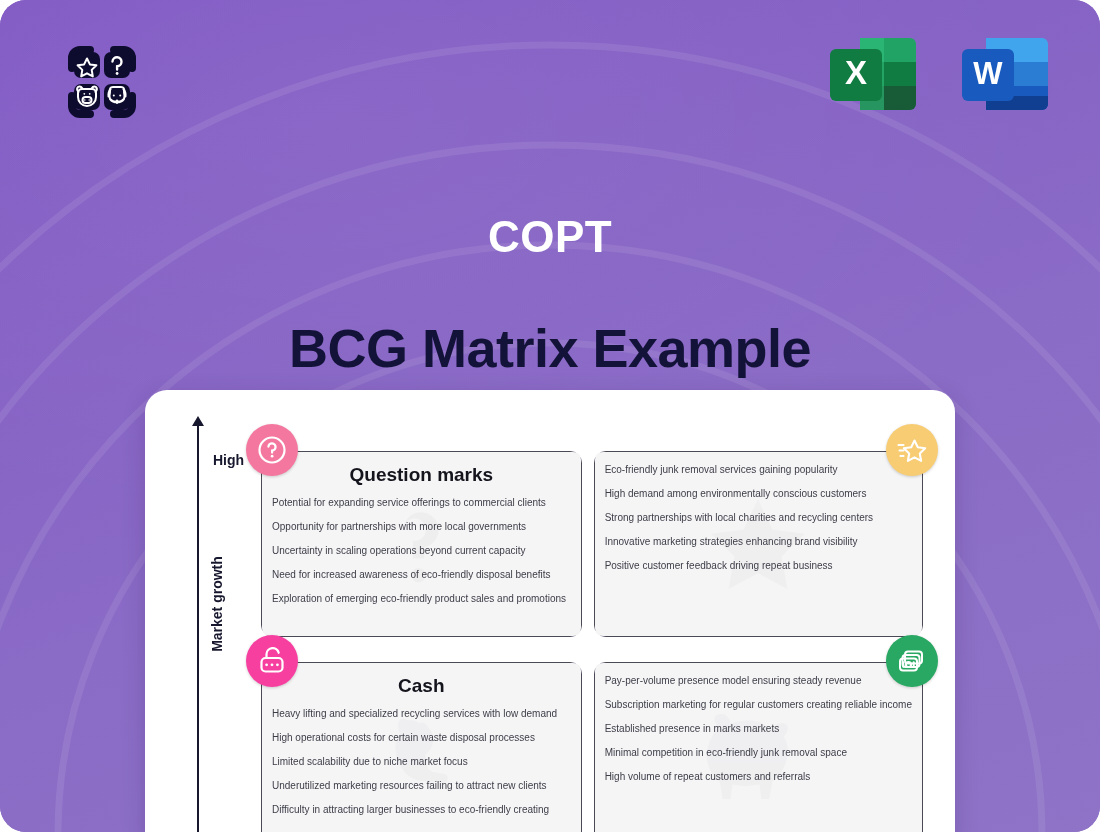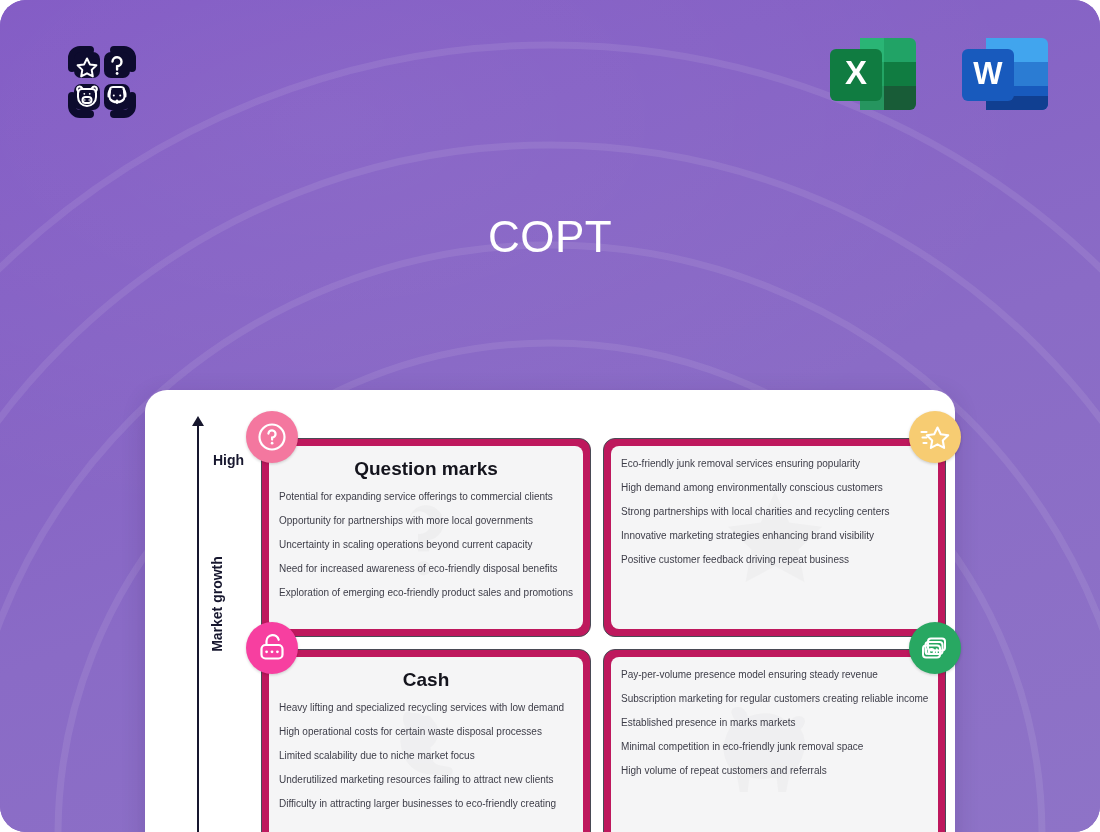--- a/index.html
+++ b/index.html
@@ -58,21 +58,21 @@
   .office-icon { width: 96px; height: 92px; position: relative; }
 
   
   .eyebrow {
     position: absolute;
     left: 0; top: 208px;
     width: 1100px;
     text-align: center;
     color: #ffffff;
     font-size: 44px;
-    font-weight: 400;
+    font-weight: 700;
     letter-spacing: 0.5px;
     line-height: 58px;
   }
   .main-title {
     position: absolute;
     left: 0; top: 315px;
     width: 1100px;
     text-align: center;
     color: #131238;
     font-size: 54px;
@@ -143,22 +143,22 @@
     display: grid;
     grid-template-columns: 1fr 1fr;
     grid-template-rows: 1fr 1fr;
     gap: 12px 12px;
   }
 
   .quadrant {
     position: relative;
     border: 1.4px solid #4a4a55;
     border-radius: 12px;
-    background: #be185d;
-    padding: 7px;
+    background: #c4b5fd;
+    margin-top: 13px;
   }
   .quadrant-inner {
     position: relative;
     width: 100%;
     height: 100%;
     background: #f5f5f6;
     border-radius: 8px;
     overflow: hidden;
     padding: 12px 10px 10px;
   }
@@ -290,20 +290,21 @@
         <path d="M30 56 h62 v18 a6 6 0 0 1 -6 6 h-56z" fill="#185abd"></path>
         <path d="M30 66 h62 v8 a6 6 0 0 1 -6 6 h-56z" fill="#103f91"></path>
         <rect x="6" y="19" width="52" height="52" rx="6" fill="#185abd"></rect>
         <text x="32" y="54" text-anchor="middle" fill="#ffffff" font-family="'Liberation Sans', sans-serif" font-size="31" font-weight="700">W</text>
       </svg>
     </div>
 
   </div>
 
   <div class="eyebrow">COPT</div>
+  <div class="main-title">BCG Matrix Example</div>
 
   <div class="matrix-card">
 
     <div class="axis-wrap">
       <div class="axis-arrow"></div>
       <div class="axis-line"></div>
       <div class="axis-high">High</div>
       <div class="axis-title">Market growth</div>
     </div>
 
@@ -342,21 +343,21 @@
               <path d="M7.5 20.5 h4"></path>
               <path d="M8.5 26 h3"></path>
             </g>
           </svg>
         </div>
         <div class="quadrant-inner">
           <svg class="watermark" viewBox="0 0 140 140" width="118" height="118">
             <path d="M70 12 l17 36 39 5 -28 27 7 39 -35 -19 -35 19 7 -39 -28 -27 39 -5z" fill="#ebebec"></path>
           </svg>
           <ul class="q-list">
-            <li>Eco-friendly junk removal services ensuring popularity</li>
+            <li>Eco-friendly junk removal services gaining popularity</li>
             <li>High demand among environmentally conscious customers</li>
             <li>Strong partnerships with local charities and recycling centers</li>
             <li>Innovative marketing strategies enhancing brand visibility</li>
             <li>Positive customer feedback driving repeat business</li>
           </ul>
         </div>
       </div>
 
       <div class="quadrant">
         <div class="badge badge-tl" style="background:#f73fa0">

